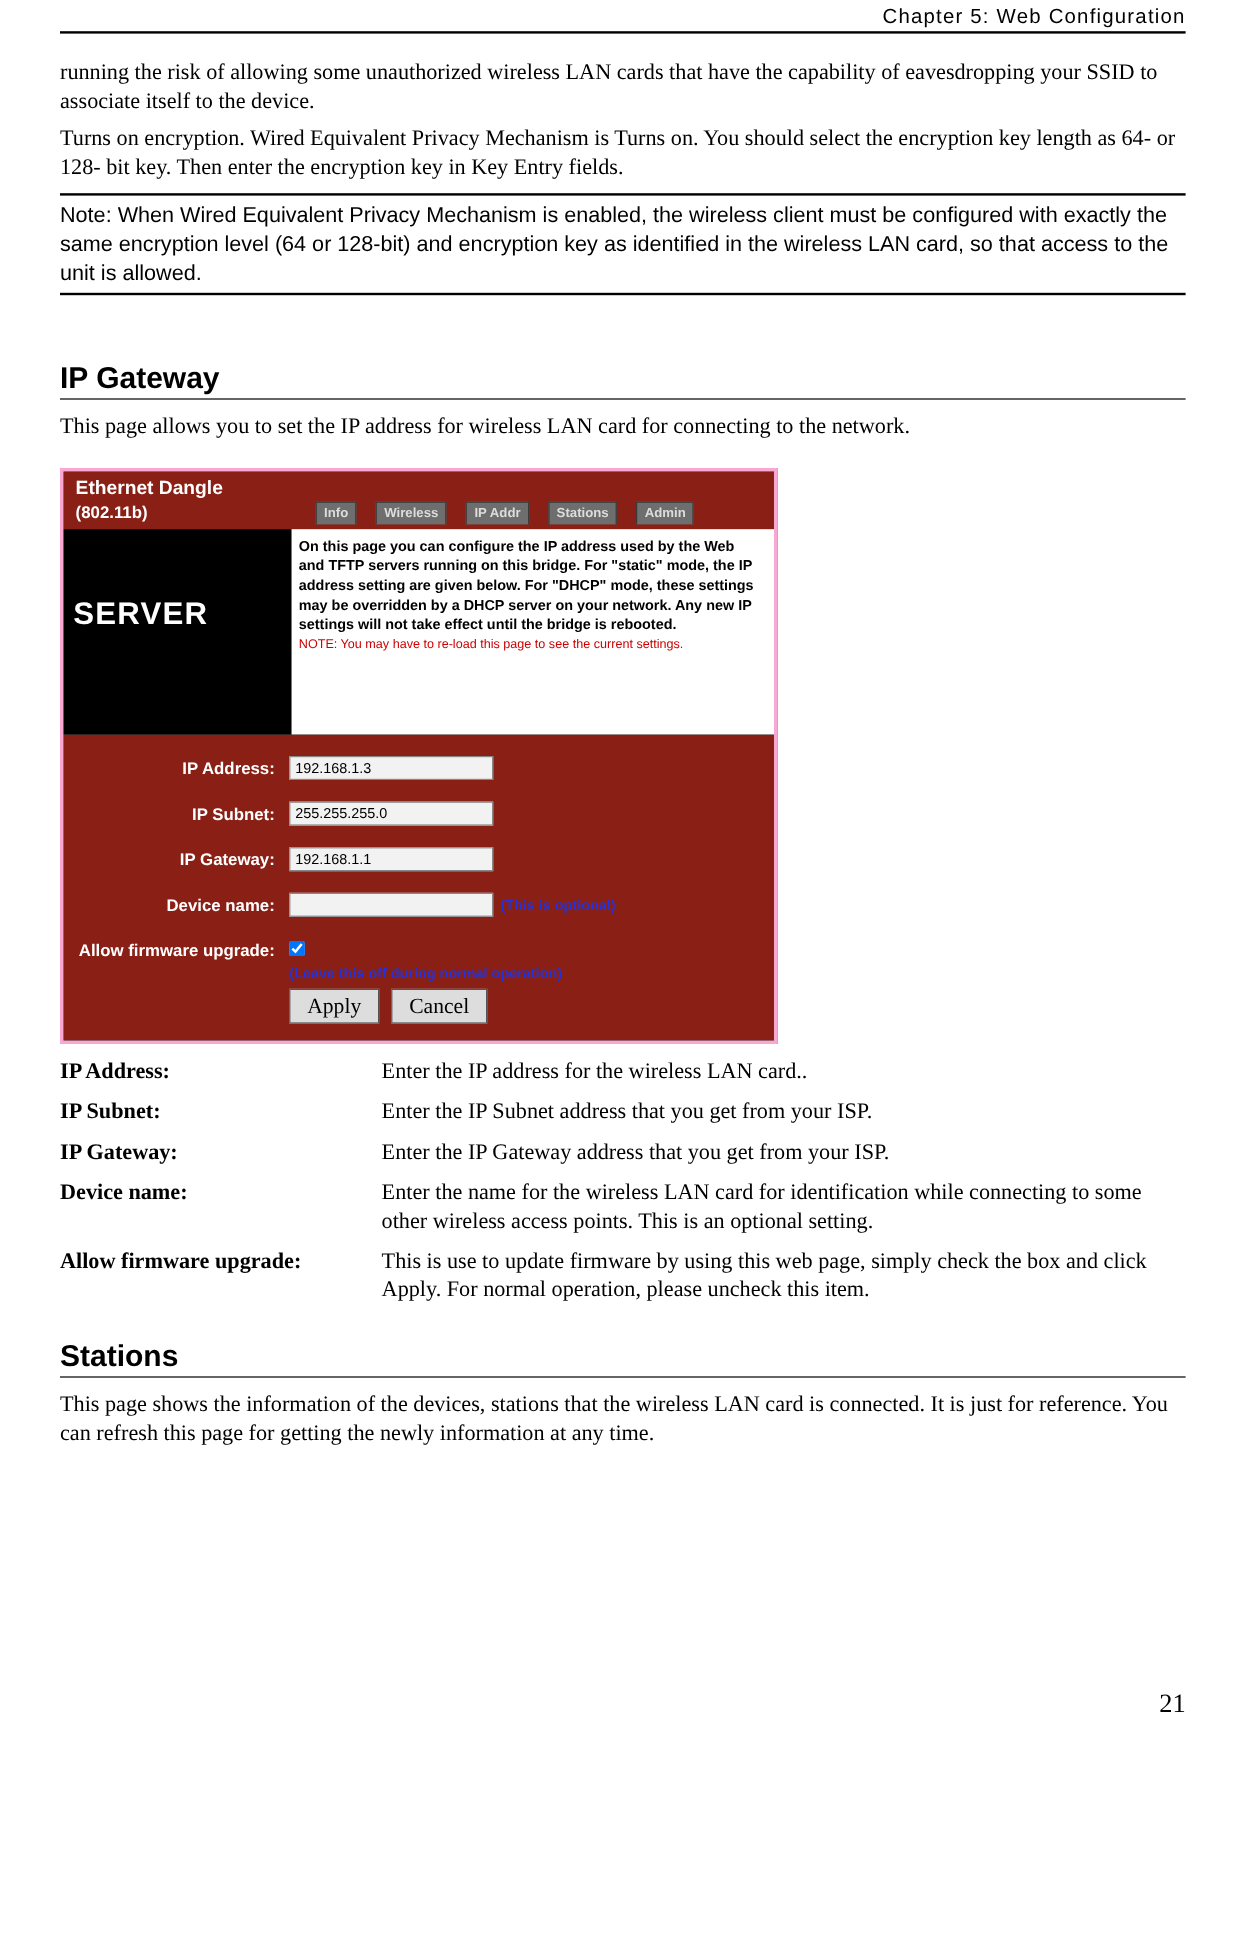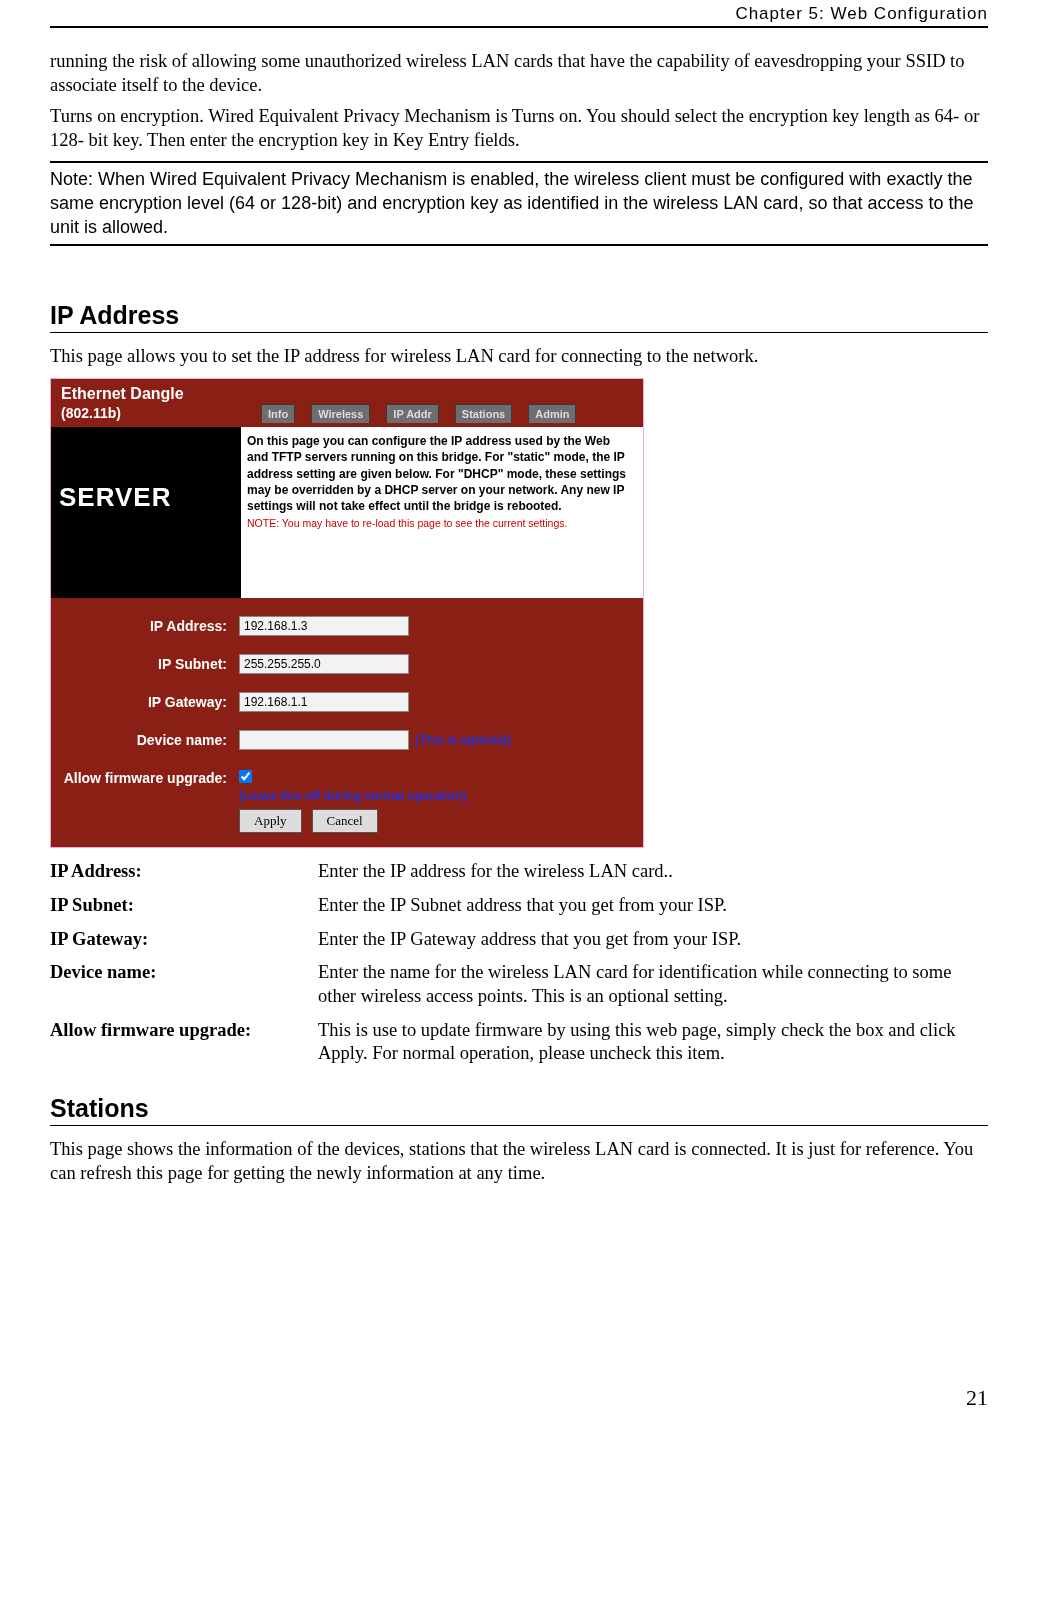--- a/index.html
+++ b/index.html
@@ -47,22 +47,22 @@
   }
   .section-title.stations { margin-top: 28px; }
   .section-desc {
     font-size: 18.5px;
     margin-top: 12px;
     line-height: 1.28;
   }
   
   .screenshot {
     width: 592px;
-    margin-top: 10px;
-    border: 1px solid #f9a8d4;
+    margin-top: 22px;
+    border: 3px solid #f9a8d4;
     font-family: Arial, sans-serif;
     background: #0f766e;
   }
   .shot-header {
     display: flex;
     background: #8a1f15;
   }
   .shot-header-left {
     width: 190px;
     padding: 6px 10px;
@@ -165,21 +165,21 @@
   }
   .form-buttons {
     display: flex;
     gap: 10px;
     margin-left: 178px;
     margin-top: 4px;
   }
   .form-buttons button {
     background: #ddd;
     border: 1px solid #555;
-    font-size: 13px;
+    font-size: 18px;
     padding: 3px 14px;
     font-family: "Times New Roman", serif;
   }
   
   .defs {
     margin-top: 12px;
     font-size: 18.5px;
   }
   .def-row {
     display: flex;
@@ -204,21 +204,21 @@
 <div class="page">
   <div class="chapter-header">Chapter 5: Web Configuration</div>
 
   <div class="intro-text">
     <p>running the risk of allowing some unauthorized wireless LAN cards that have the capability of eavesdropping your SSID to associate itself to the device.</p>
     <p>Turns on encryption. Wired Equivalent Privacy Mechanism is Turns on. You should select the encryption key length as 64- or 128- bit key. Then enter the encryption key in Key Entry fields.</p>
   </div>
 
   <div class="note-box">Note: When Wired Equivalent Privacy Mechanism is enabled, the wireless client must be configured with exactly the same encryption level (64 or 128-bit) and encryption key as identified in the wireless LAN card, so that access to the unit is allowed.</div>
 
-  <div class="section-title">IP Address</div>
+  <div class="section-title">IP Gateway</div>
   <div class="section-desc">This page allows you to set the IP address for wireless LAN card for connecting to the network.</div>
 
   <div class="screenshot">
     <div class="shot-header">
       <div class="shot-header-left">
         <div class="shot-title">Ethernet Dangle</div>
         <div class="shot-sub">(802.11b)</div>
       </div>
       <div class="shot-tabs">
         <div class="shot-tab">Info</div>

